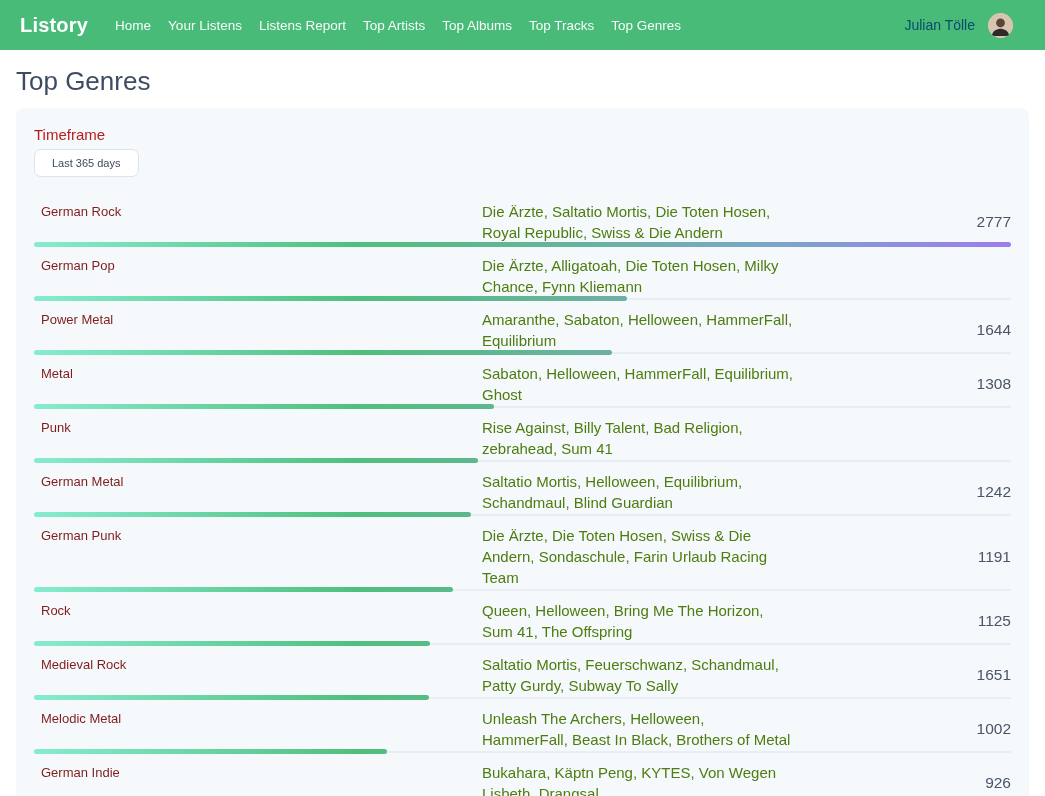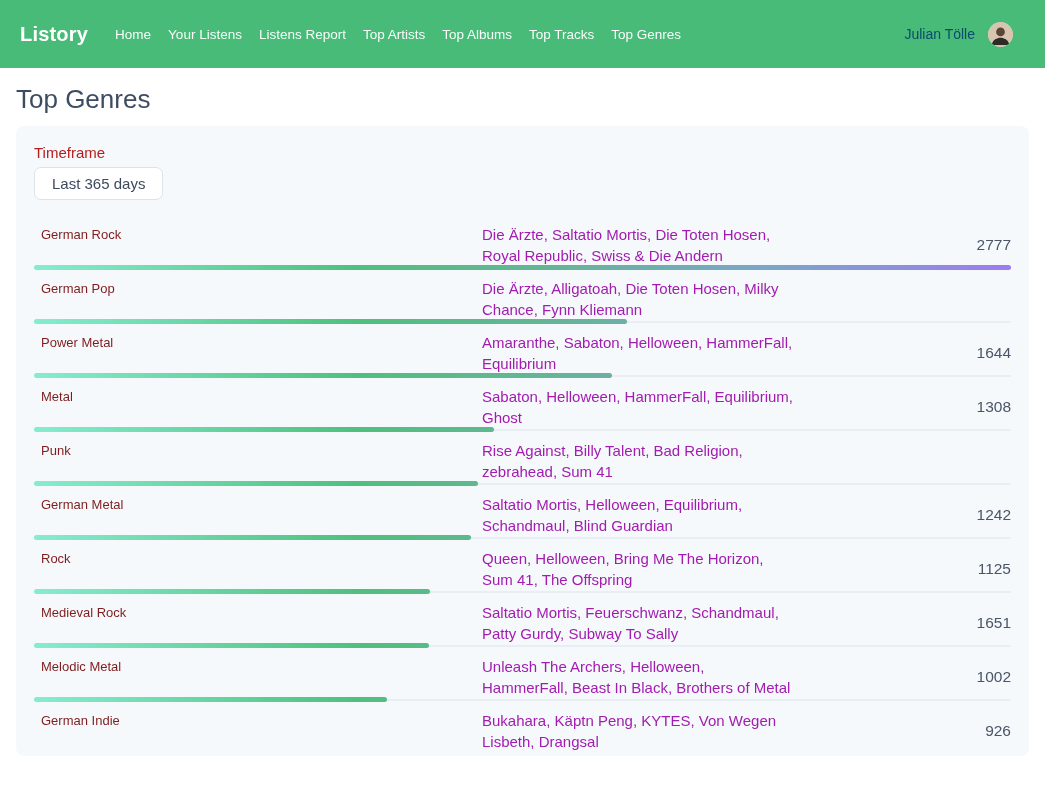--- a/index.html
+++ b/index.html
@@ -1,48 +1,48 @@
 <!DOCTYPE html>
 <html><head>
 <meta charset="utf-8">
 <style>
   * { margin:0; padding:0; box-sizing:border-box; }
   html,body { width:1045px; height:796px; overflow:hidden; background:#ffffff;
     font-family:"Liberation Sans","DejaVu Sans",sans-serif; }
 
   
-  .navbar { height:68px; background:#48bb78; display:flex; align-items:center;
+  .navbar { height:50px; background:#48bb78; display:flex; align-items:center;
     padding:0 32px 0 20px; }
   .brand { color:#ffffff; font-size:20px; font-weight:bold; letter-spacing:.2px; }
   .nav-links { display:flex; gap:17px; margin-left:27px; list-style:none; }
   .nav-links a { color:rgba(255,255,255,.96); text-decoration:none; font-size:13.5px; }
   .nav-right { margin-left:auto; display:flex; align-items:center; gap:13px; }
   .user-name { color:#0c4a6e; font-size:14px; }
   .avatar { width:25px; height:25px; border-radius:50%; overflow:hidden; flex:none;
     background:#d8c5b0; }
   .avatar svg { display:block; width:100%; height:100%; }
 
   
   main { padding:0 16px; }
   h1 { font-size:26px; font-weight:500; color:#3e4c63; margin:16px 0 11px; }
 
   .card { background:#f6f9fc; border-radius:8px; padding-top:18px; }
 
   .timeframe { padding:0 18px; }
   .tf-label { display:block; font-size:15px; color:#b91c1c; margin-bottom:6px; }
   .tf-button { display:inline-block; background:#ffffff; border:1px solid #dce3eb;
-    border-radius:7px; padding:7px 17px; font-size:15px; color:#3d4a5e;
+    border-radius:7px; padding:7px 17px; font-size:11px; color:#3d4a5e;
     font-family:inherit; cursor:pointer; }
 
   
   .genre-table { margin-top:16px; }
   .row { position:relative; display:grid; grid-template-columns:441px 320px 1fr;
     padding:8px 18px 4px 25px; min-height:54px; }
   .cell-genre { font-size:13px; font-weight:normal; color:#7f1d1d; line-height:21px; }
-  .cell-artists { font-size:15px; color:#a21caf; line-height:21px; padding-right:8px; }
+  .cell-artists { font-size:15px; color:#4d7c0f; line-height:21px; padding-right:8px; }
   .cell-count { font-size:15.5px; color:#4a5568; text-align:right; padding-left:95px;
     align-self:center; }
   .bar-track { position:absolute; left:18px; right:18px; bottom:0; height:5px; }
   .bar-track::before { content:""; position:absolute; left:0; right:0; bottom:1px;
     height:2px; background:#e8eef3; }
   .bar { position:absolute; left:0; bottom:0; height:5px; border-radius:3px;
     background-repeat:no-repeat; background-position:left center; }
 </style>
 </head>
 <body>
@@ -121,20 +121,28 @@
       </div>
       <div class="row">
         <div class="cell-genre">German Metal</div>
         <div class="cell-artists">Saltatio Mortis, Helloween, Equilibrium, Schandmaul, Blind Guardian</div>
         <div class="cell-count">1242</div>
         <div class="bar-track">
             <div class="bar" style="width: 44.7245%; background-image: linear-gradient(90deg, rgb(134, 236, 206) 0%, rgb(80, 191, 126) 33%, rgb(104, 179, 155) 55%, rgb(123, 166, 200) 75%, rgb(157, 124, 240) 100%); background-size: 223.591% 100%;"></div>
           </div>
       </div>
       <div class="row">
+        <div class="cell-genre">German Punk</div>
+        <div class="cell-artists">Die Ärzte, Die Toten Hosen, Swiss &amp; Die Andern, Sondaschule, Farin Urlaub Racing Team</div>
+        <div class="cell-count">1191</div>
+        <div class="bar-track">
+            <div class="bar" style="width: 42.888%; background-image: linear-gradient(90deg, rgb(134, 236, 206) 0%, rgb(80, 191, 126) 33%, rgb(104, 179, 155) 55%, rgb(123, 166, 200) 75%, rgb(157, 124, 240) 100%); background-size: 233.165% 100%;"></div>
+          </div>
+      </div>
+      <div class="row">
         <div class="cell-genre">Rock</div>
         <div class="cell-artists">Queen, Helloween, Bring Me The Horizon, Sum 41, The Offspring</div>
         <div class="cell-count">1125</div>
         <div class="bar-track">
             <div class="bar" style="width: 40.5113%; background-image: linear-gradient(90deg, rgb(134, 236, 206) 0%, rgb(80, 191, 126) 33%, rgb(104, 179, 155) 55%, rgb(123, 166, 200) 75%, rgb(157, 124, 240) 100%); background-size: 246.844% 100%;"></div>
           </div>
       </div>
       <div class="row">
         <div class="cell-genre">Medieval Rock</div>
         <div class="cell-artists">Saltatio Mortis, Feuerschwanz, Schandmaul, Patty Gurdy, Subway To Sally</div>

